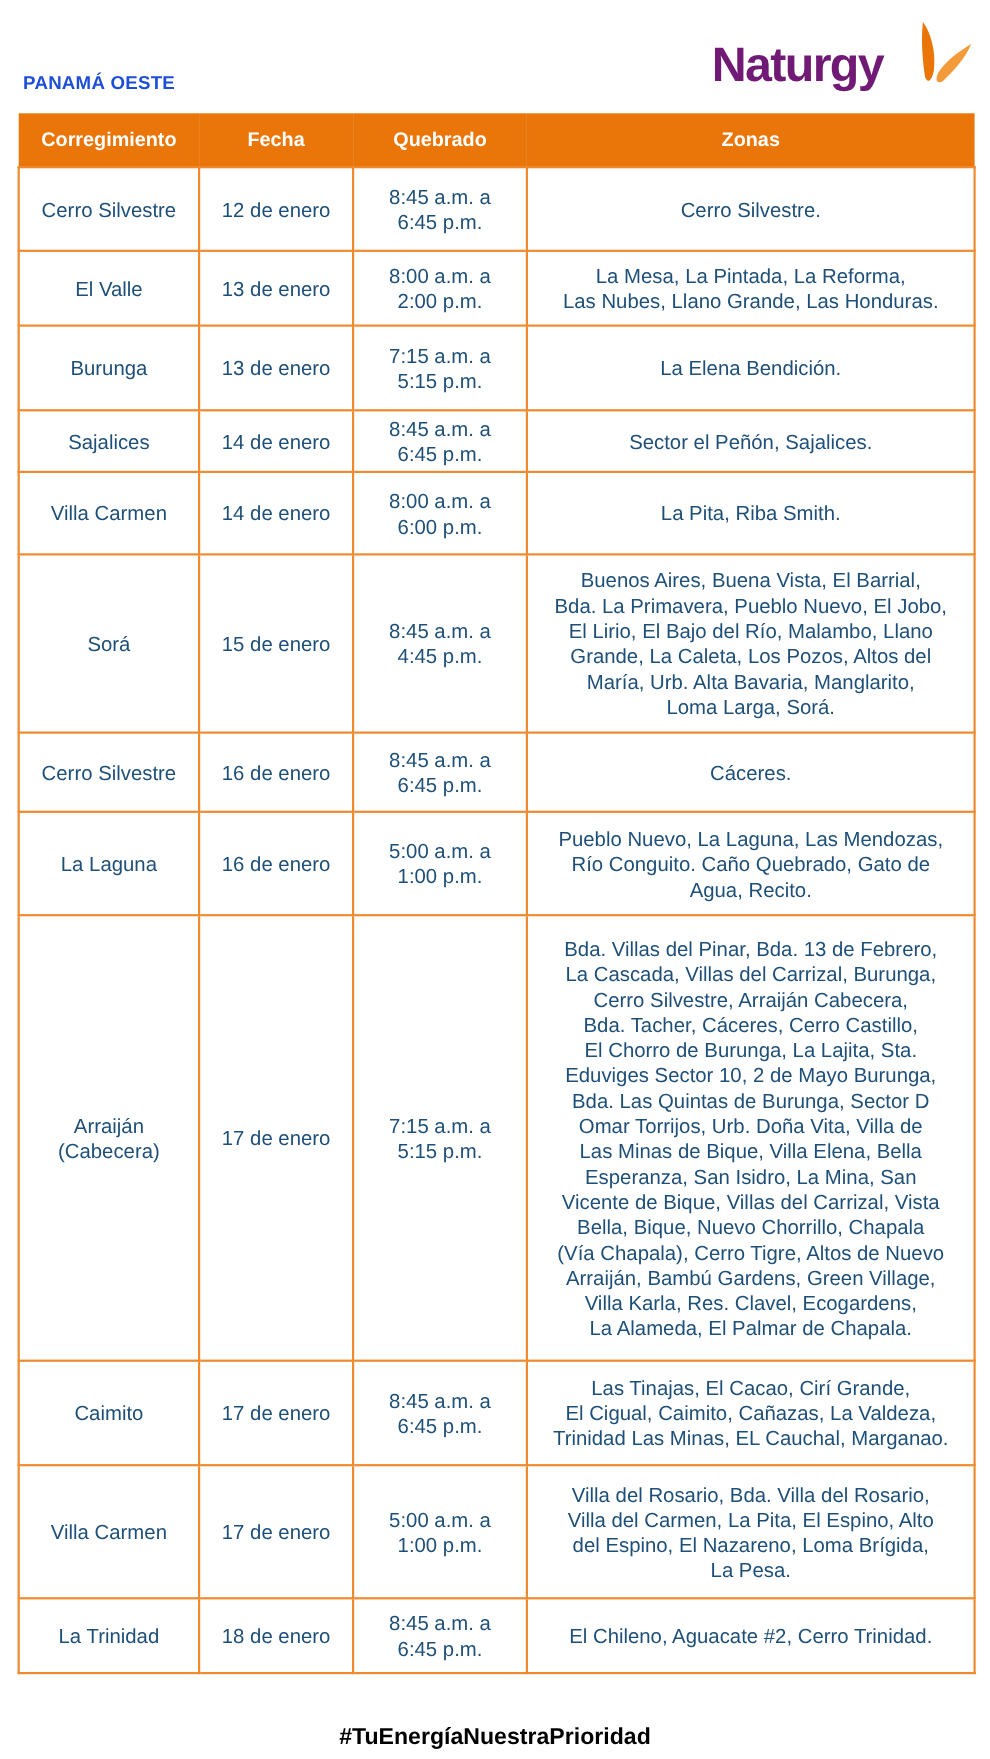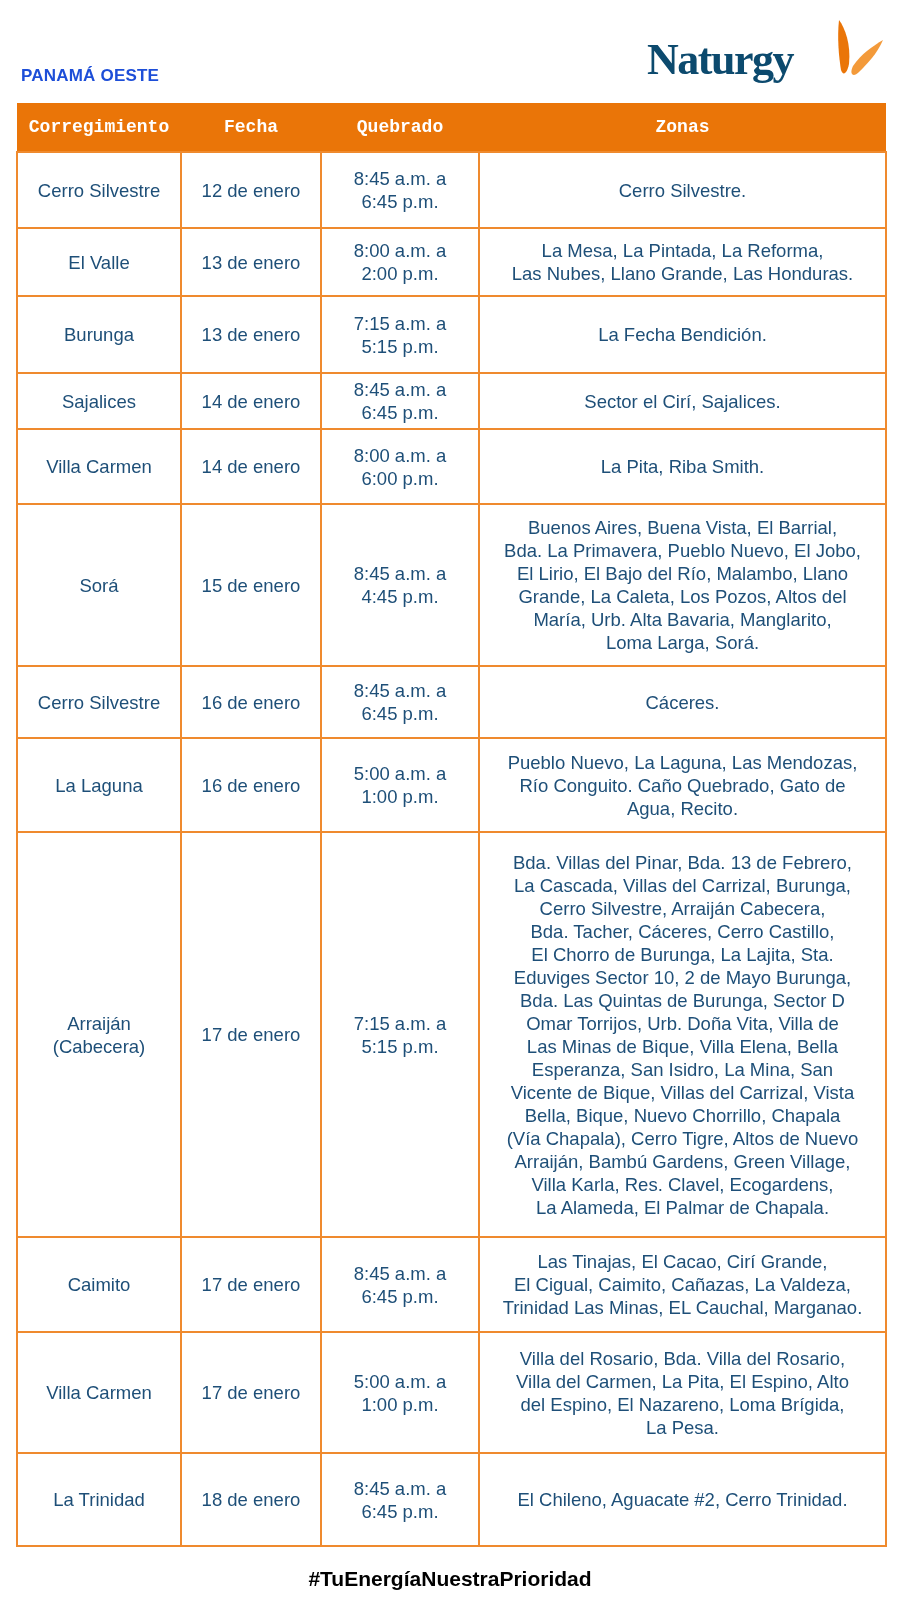--- a/index.html
+++ b/index.html
@@ -9,33 +9,33 @@
   .region-title {
     position: absolute; left: 21px; top: 66px;
     font-family: "Liberation Sans", sans-serif; font-weight: 700;
     font-size: 17px; color: #1d4ed8; letter-spacing: 0.2px;
   }
   .logo {
     position: absolute; left: 647px; top: 16px; width: 240px; height: 72px;
     display: flex; align-items: flex-end;
   }
   .logo-text {
-    font-family: Liberation Serif, serif; font-weight: 700;
-    font-size: 44px; color: #0c4a6e; letter-spacing: -1.5px; line-height: 1;
+    font-family: Liberation Sans, sans-serif; font-weight: 700;
+    font-size: 44px; color: #701a75; letter-spacing: -1.5px; line-height: 1;
     padding-bottom: 6px;
   }
   .logo svg { position: absolute; left: 190px; top: 2px; }
 
   .tbl {
     position: absolute; left: 16px; top: 103px; width: 869px;
     border-collapse: collapse; table-layout: fixed;
   }
   .tbl th {
     background: #ea7508; color: #ffffff; height: 49px;
-    font-family: Liberation Mono, monospace; font-weight: 700; font-size: 18px;
+    font-family: Liberation Sans, sans-serif; font-weight: 700; font-size: 18px;
     text-align: center; vertical-align: middle; border: none;
   }
   .tbl td {
     border: 2px solid #ef8a2e; text-align: center; vertical-align: middle;
     font-size: 18.5px; line-height: 23px; color: #1e4f78;
     font-family: "Liberation Sans", sans-serif; padding: 0 6px;
   }
   .tbl td.zonas { padding: 0 10px; }
   .c1 { width: 164px; } .c2 { width: 140px; } .c3 { width: 158px; } .c4 { width: 407px; }
 
@@ -88,28 +88,28 @@
         <td class="pre ">8:00 a.m. a
 2:00 p.m.</td>
         <td class="pre zonas">La Mesa, La Pintada, La Reforma,
 Las Nubes, Llano Grande, Las Honduras.</td>
       </tr>
       <tr style="height: 77px;">
         <td class="pre ">Burunga</td>
         <td class="pre ">13 de enero</td>
         <td class="pre ">7:15 a.m. a
 5:15 p.m.</td>
-        <td class="pre zonas">La Fecha Bendición.</td>
+        <td class="pre zonas">La Elena Bendición.</td>
       </tr>
       <tr style="height: 56px;">
         <td class="pre ">Sajalices</td>
         <td class="pre ">14 de enero</td>
         <td class="pre ">8:45 a.m. a
 6:45 p.m.</td>
-        <td class="pre zonas">Sector el Cirí, Sajalices.</td>
+        <td class="pre zonas">Sector el Peñón, Sajalices.</td>
       </tr>
       <tr style="height: 75px;">
         <td class="pre ">Villa Carmen</td>
         <td class="pre ">14 de enero</td>
         <td class="pre ">8:00 a.m. a
 6:00 p.m.</td>
         <td class="pre zonas">La Pita, Riba Smith.</td>
       </tr>
       <tr style="height: 162px;">
         <td class="pre ">Sorá</td>
@@ -174,21 +174,21 @@
       <tr style="height: 121px;">
         <td class="pre ">Villa Carmen</td>
         <td class="pre ">17 de enero</td>
         <td class="pre ">5:00 a.m. a
 1:00 p.m.</td>
         <td class="pre zonas">Villa del Rosario, Bda. Villa del Rosario,
 Villa del Carmen, La Pita, El Espino, Alto
 del Espino, El Nazareno, Loma Brígida,
 La Pesa.</td>
       </tr>
-      <tr style="height: 93px;">
+      <tr style="height: 68px;">
         <td class="pre ">La Trinidad</td>
         <td class="pre ">18 de enero</td>
         <td class="pre ">8:45 a.m. a
 6:45 p.m.</td>
         <td class="pre zonas">El Chileno, Aguacate #2, Cerro Trinidad.</td>
       </tr>
     </tbody>
 </table>
 
 <div class="footer-tag">#TuEnergíaNuestraPrioridad</div>

